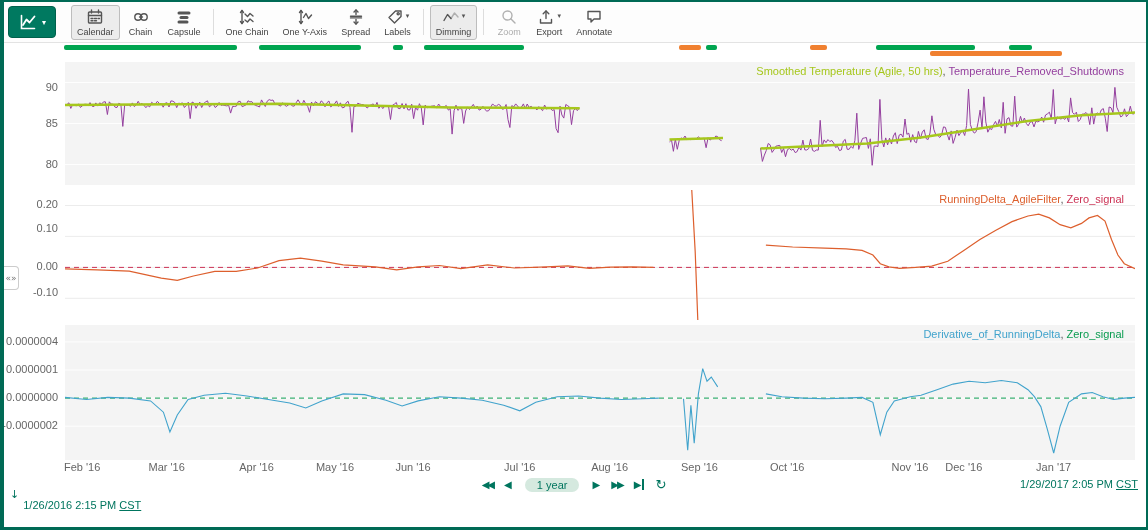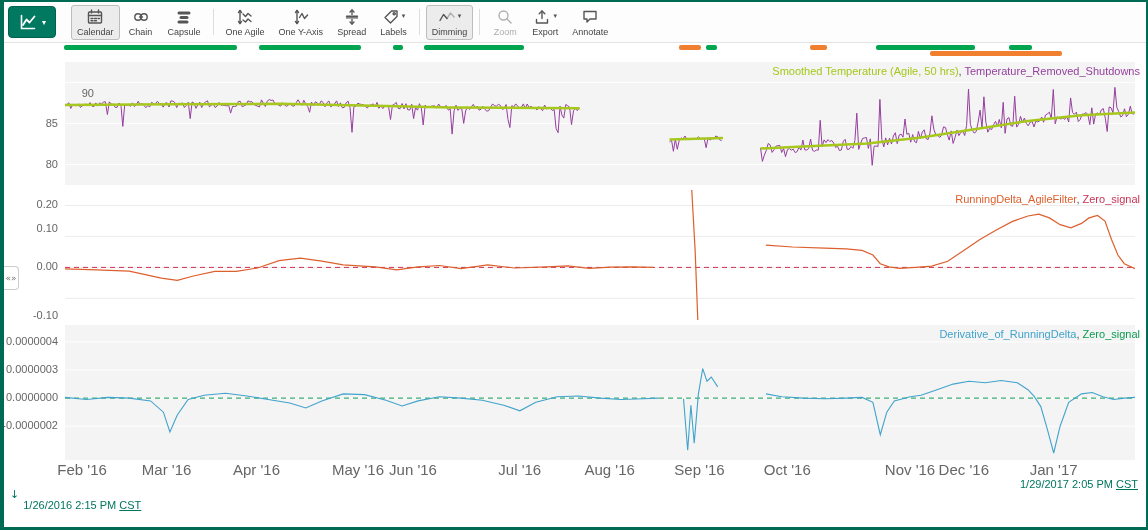--- a/index.html
+++ b/index.html
@@ -39,22 +39,22 @@
   
   #chart-area{position:absolute;left:0;top:0;width:100%;height:100%;z-index:1;}
   .lane-bg{position:absolute;left:65px;width:1070px;}
   #lane-bg-0{top:62px;height:123px;background:#f4f4f4;}
   #lane-bg-1{top:190px;height:130px;background:#ffffff;}
   #lane-bg-2{top:325px;height:135px;background:#f4f4f4;}
   .lane-svg{position:absolute;}
   .grid-gray{stroke:rgba(255,255,255,.9);stroke-width:1;}
   .grid-white{stroke:#ececec;stroke-width:1;}
   .ytick{position:absolute;left:0;width:58px;text-align:right;font-size:11px;color:#666;}
-  .xtick{position:absolute;top:461px;width:60px;text-align:center;font-size:15px;color:#666;}
-  .legend{position:absolute;right:8px;font-size:11px;text-align:right;white-space:nowrap;}
+  .xtick{position:absolute;top:461px;width:60px;text-align:center;font-size:11px;color:#666;}
+  .legend{position:absolute;right:24px;font-size:11px;text-align:right;white-space:nowrap;}
   .legend-sep{color:#555;}
   .legend span{cursor:pointer;}
 
   
   .footer{position:absolute;left:0;right:0;top:477px;height:19px;z-index:5;font-size:11px;color:#00755e;}
   .f-left{position:absolute;left:10px;top:1px;display:flex;align-items:center;gap:4px;}
   .f-right{position:absolute;right:10px;top:1px;}
   .f-center{position:absolute;left:0;right:0;top:0;text-align:center;}
   .f-center > *{vertical-align:middle;}
   .f-ico{font-family:"DejaVu Sans",sans-serif;font-size:11px;color:#00755e;cursor:pointer;}
@@ -132,21 +132,21 @@
     <button class="tb-btn">
       <span class="tb-iconrow">
           <svg class="tb-ico" width="18" height="18" viewBox="0 0 18 18">
         <line x1="4" y1="2.5" x2="4" y2="15.5"></line>
             <path d="M2.5 4.5 L4 2.5 L5.5 4.5"></path>
             <path d="M2.5 13.5 L4 15.5 L5.5 13.5"></path>
         <polyline points="7,6 9.5,8.5 12,5.5 15,8"></polyline>
             <polyline points="7,12 9.5,14 12,11 15,13.5"></polyline>
       </svg>
         </span>
-      <span class="tb-label">One Agile</span>
+      <span class="tb-label">One Chain</span>
     </button>
 
     <button class="tb-btn">
       <span class="tb-iconrow">
           <svg class="tb-ico" width="18" height="18" viewBox="0 0 18 18">
         <line x1="5" y1="2.5" x2="5" y2="15.5"></line>
             <path d="M3.5 4.5 L5 2.5 L6.5 4.5"></path>
             <path d="M3.5 13.5 L5 15.5 L6.5 13.5"></path>
         <polyline points="7.5,9.5 10,5.5 12.5,10.5 15.5,7"></polyline>
       </svg>
@@ -236,84 +236,93 @@
       <div class="capsule orange" style="left: 810px; width: 17px; top: 2px;"></div>
       <div class="capsule green" style="left: 876px; width: 99px; top: 2px;"></div>
       <div class="capsule green" style="left: 1009px; width: 23px; top: 2px;"></div>
       <div class="capsule orange" style="left: 930px; width: 132px; top: 8px;"></div>
     </div>
 
   <div id="chart-area">
     <div class="lane-bg" id="lane-bg-0"></div>
     <div class="lane-bg" id="lane-bg-1"></div>
     <div class="lane-bg" id="lane-bg-2"></div>
-  <div class="ytick" style="top: 87px; margin-left: 36px;">90</div>
+  <div class="ytick" style="top: 81px;">90</div>
       <div class="ytick" style="top: 116.5px;">85</div>
       <div class="ytick" style="top: 157.5px;">80</div>
       <svg width="1070" height="123" class="lane-svg" style="left: 65px; top: 62px;">
         <line x1="0" x2="1070" y1="20.5" y2="20.5" class="grid-gray"></line>
         <line x1="0" x2="1070" y1="61.5" y2="61.5" class="grid-gray"></line>
         <line x1="0" x2="1070" y1="102.5" y2="102.5" class="grid-gray"></line>
         <path d="M0.0 43.4 L1.9 42.6 L3.9 40.8 L5.8 46.4 L7.7 42.5 L9.6 43.4 L11.6 43.8 L13.5 41.8 L15.4 45.4 L17.3 43.8 L19.3 42.4 L21.2 42.2 L23.1 43.5 L25.0 40.6 L27.0 44.1 L28.9 44.6 L30.8 40.9 L32.7 44.1 L34.7 40.8 L36.6 42.1 L38.5 39.9 L40.4 39.8 L42.4 52.5 L44.3 39.8 L46.2 42.1 L48.2 42.2 L50.1 45.2 L52.0 45.5 L53.9 41.1 L55.9 42.6 L57.8 64.4 L59.7 42.5 L61.6 43.4 L63.6 43.0 L65.5 44.3 L67.4 40.9 L69.3 44.6 L71.3 42.8 L73.2 39.3 L75.1 42.6 L77.0 41.3 L79.0 43.4 L80.9 45.7 L82.8 43.5 L84.7 44.9 L86.7 40.3 L88.6 42.0 L90.5 41.7 L92.4 39.3 L94.4 41.5 L96.3 41.7 L98.2 45.2 L100.2 41.2 L102.1 40.8 L104.0 45.0 L105.9 38.9 L107.9 39.2 L109.8 40.5 L111.7 45.6 L113.6 41.2 L115.6 41.5 L117.5 40.9 L119.4 45.5 L121.3 43.4 L123.3 40.2 L125.2 56.6 L127.1 40.0 L129.0 41.1 L131.0 46.3 L132.9 42.6 L134.8 40.2 L136.7 45.5 L138.7 41.6 L140.6 39.9 L142.5 38.8 L144.4 44.8 L146.4 43.1 L148.3 42.0 L150.2 45.5 L152.2 43.9 L154.1 40.5 L156.0 43.3 L157.9 43.0 L159.9 43.5 L161.8 43.9 L163.7 43.3 L165.6 51.1 L167.6 44.4 L169.5 44.5 L171.4 44.1 L173.3 39.4 L175.3 39.4 L177.2 44.7 L179.1 43.8 L181.0 42.8 L183.0 38.8 L184.9 39.9 L186.8 39.6 L188.7 42.3 L190.7 43.5 L192.6 44.1 L194.5 45.0 L196.5 37.9 L198.4 41.2 L200.3 44.5 L202.2 39.2 L204.2 37.6 L206.1 38.4 L208.0 38.0 L209.9 41.9 L211.9 41.5 L213.8 43.3 L215.7 44.1 L217.6 40.7 L219.6 43.1 L221.5 44.3 L223.4 42.9 L225.3 41.7 L227.3 44.0 L229.2 44.1 L231.1 40.8 L233.0 37.8 L235.0 41.0 L236.9 43.3 L238.8 38.3 L240.7 41.8 L242.7 44.4 L244.6 50.3 L246.5 40.0 L248.5 43.9 L250.4 39.7 L252.3 41.1 L254.2 42.8 L256.2 38.9 L258.1 40.5 L260.0 44.8 L261.9 40.8 L263.9 39.0 L265.8 44.9 L267.7 43.1 L269.6 41.8 L271.6 38.9 L273.5 44.4 L275.4 40.8 L277.3 45.8 L279.3 45.3 L281.2 40.7 L283.1 39.3 L285.0 45.4 L287.0 70.3 L288.9 44.6 L290.8 44.3 L292.8 41.2 L294.7 42.0 L296.6 42.5 L298.5 42.6 L300.5 44.6 L302.4 46.0 L304.3 43.5 L306.2 42.9 L308.2 41.9 L310.1 44.7 L312.0 40.4 L313.9 46.3 L315.9 43.7 L317.8 46.6 L319.7 44.2 L321.6 44.1 L323.6 44.7 L325.5 57.5 L327.4 43.3 L329.3 42.2 L331.3 40.5 L333.2 46.4 L335.1 46.7 L337.1 41.5 L339.0 46.9 L340.9 41.7 L342.8 47.8 L344.8 48.0 L346.7 42.2 L348.6 56.6 L350.5 45.5 L352.5 48.2 L354.4 41.7 L356.3 45.9 L358.2 62.9 L360.2 43.1 L362.1 45.8 L364.0 45.3 L365.9 44.3 L367.9 44.0 L369.8 43.8 L371.7 46.1 L373.6 42.0 L375.6 44.6 L377.5 44.6 L379.4 44.7 L381.3 43.5 L383.3 48.1 L385.2 46.6 L387.1 72.1 L389.1 48.6 L391.0 43.2 L392.9 48.4 L394.8 46.5 L396.8 46.9 L398.7 61.4 L400.6 49.0 L402.5 44.9 L404.5 47.5 L406.4 44.7 L408.3 42.4 L410.2 46.1 L412.2 44.1 L414.1 48.1 L416.0 47.3 L417.9 44.3 L419.9 47.4 L421.8 49.1 L423.7 48.7 L425.6 45.3 L427.6 41.9 L429.5 43.8 L431.4 44.1 L433.4 42.4 L435.3 43.3 L437.2 47.2 L439.1 46.8 L441.1 42.5 L443.0 57.6 L444.9 65.5 L446.8 43.6 L448.8 44.9 L450.7 41.9 L452.6 44.0 L454.5 46.4 L456.5 45.1 L458.4 41.9 L460.3 46.9 L462.2 42.0 L464.2 45.5 L466.1 44.3 L468.0 46.0 L469.9 45.6 L471.9 48.0 L473.8 44.6 L475.7 46.8 L477.6 48.7 L479.6 43.0 L481.5 47.1 L483.4 46.0 L485.4 46.2 L487.3 48.5 L489.2 47.6 L491.1 66.6 L493.1 70.7 L495.0 44.2 L496.9 53.0 L498.8 56.1 L500.8 42.5 L502.7 43.7 L504.6 45.1 L506.5 62.6 L508.5 48.7 L510.4 46.5 L512.3 48.6 L514.2 46.1" fill="none" stroke="#943f9e" stroke-width="1"></path>
         <path d="M604.5 79.9 L606.5 78.0 L608.4 89.3 L610.3 77.2 L612.3 87.3 L614.2 78.5 L616.1 75.9 L618.0 76.9 L620.0 74.0 L621.9 77.7 L623.8 77.0 L625.7 77.6 L627.7 76.5 L629.6 77.0 L631.5 76.5 L633.4 74.9 L635.4 76.8 L637.3 76.5 L639.2 76.3 L641.1 85.7 L643.1 75.7 L645.0 78.1 L646.9 76.6 L648.8 76.7 L650.8 74.0 L652.7 74.7 L654.6 77.7 L656.6 78.7" fill="none" stroke="#943f9e" stroke-width="1"></path>
         <path d="M695.5 86.0 L697.4 99.4 L699.4 93.1 L701.3 88.4 L703.2 81.5 L705.1 82.8 L707.1 90.4 L709.0 87.7 L710.9 84.2 L712.8 83.7 L714.8 83.4 L716.7 90.5 L718.6 86.4 L720.5 94.7 L722.5 87.6 L724.4 86.5 L726.3 88.2 L728.2 87.1 L730.2 90.6 L732.1 89.6 L734.0 85.1 L735.9 88.1 L737.9 78.1 L739.8 87.9 L741.7 88.0 L743.7 86.6 L745.6 77.0 L747.5 88.3 L749.4 89.4 L751.4 88.0 L753.3 88.1 L755.2 58.3 L757.1 84.5 L759.1 77.9 L761.0 80.6 L762.9 77.6 L764.8 79.5 L766.8 78.5 L768.7 81.1 L770.6 85.5 L772.5 84.2 L774.5 88.6 L776.4 87.9 L778.3 79.1 L780.2 77.4 L782.2 87.3 L784.1 87.3 L786.0 84.4 L787.9 86.3 L789.9 78.4 L791.8 51.2 L793.7 87.4 L795.7 81.1 L797.6 76.4 L799.5 75.9 L801.4 75.5 L803.4 86.4 L805.3 76.8 L807.2 103.3 L809.1 84.2 L811.1 84.0 L813.0 84.5 L814.9 37.4 L816.8 77.4 L818.8 84.9 L820.7 75.9 L822.6 82.9 L824.5 76.2 L826.5 82.0 L828.4 74.0 L830.3 70.7 L832.2 81.6 L834.2 73.1 L836.1 72.1 L838.0 75.2 L840.0 57.0 L841.9 72.3 L843.8 71.2 L845.7 80.2 L847.7 72.6 L849.6 79.6 L851.5 80.7 L853.4 69.4 L855.4 76.6 L857.3 70.1 L859.2 67.8 L861.1 76.6 L863.1 77.5 L865.0 71.0 L866.9 53.8 L868.8 67.3 L870.8 72.8 L872.7 72.9 L874.6 75.5 L876.5 73.4 L878.5 64.9 L880.4 65.4 L882.3 72.4 L884.2 78.1 L886.2 68.9 L888.1 81.4 L890.0 75.6 L892.0 68.1 L893.9 73.6 L895.8 70.4 L897.7 68.8 L899.7 73.5 L901.6 63.5 L903.5 27.0 L905.4 62.5 L907.4 68.5 L909.3 71.1 L911.2 69.6 L913.1 60.3 L915.1 48.1 L917.0 66.3 L918.9 34.8 L920.8 59.9 L922.8 70.2 L924.7 66.3 L926.6 67.6 L928.5 62.8 L930.5 59.4 L932.4 64.3 L934.3 57.5 L936.3 65.9 L938.2 40.3 L940.1 71.3 L942.0 56.9 L944.0 55.6 L945.9 63.8 L947.8 64.2 L949.7 34.2 L951.7 65.1 L953.6 62.2 L955.5 54.3 L957.4 60.7 L959.4 56.0 L961.3 61.4 L963.2 63.8 L965.1 60.2 L967.1 59.5 L969.0 64.9 L970.9 59.1 L972.8 59.9 L974.8 58.9 L976.7 55.0 L978.6 60.2 L980.5 53.0 L982.5 51.8 L984.4 50.2 L986.3 56.6 L988.3 27.5 L990.2 61.8 L992.1 54.8 L994.0 56.4 L996.0 57.0 L997.9 55.8 L999.8 57.4 L1001.7 54.5 L1003.7 60.0 L1005.6 35.9 L1007.5 50.4 L1009.4 52.3 L1011.4 50.2 L1013.3 59.5 L1015.2 57.6 L1017.1 52.1 L1019.1 52.1 L1021.0 50.5 L1022.9 52.7 L1024.8 62.6 L1026.8 45.8 L1028.7 62.1 L1030.6 51.9 L1032.6 51.0 L1034.5 52.4 L1036.4 47.8 L1038.3 46.6 L1040.3 56.2 L1042.2 69.5 L1044.1 45.0 L1046.0 45.7 L1048.0 50.7 L1049.9 25.4 L1051.8 45.3 L1053.7 49.5 L1055.7 54.9 L1057.6 53.7 L1059.5 46.8 L1061.4 54.7 L1063.4 52.3 L1065.3 44.2 L1067.2 51.8 L1069.1 51.9" fill="none" stroke="#943f9e" stroke-width="1"></path>
         <path d="M0.0 43.0 L107.0 42.2 L214.0 41.8 L321.0 43.9 L385.2 45.5 L514.7 46.3" fill="none" stroke="#a6c71c" stroke-width="2.5"></path>
         <path d="M604.5 77.5 L658.0 75.9" fill="none" stroke="#a6c71c" stroke-width="2.5"></path>
         <path d="M695.5 86.5 L749.0 84.0 L802.5 81.6 L856.0 75.4 L909.5 67.2 L963.0 59.0 L1016.5 53.3 L1070.0 50.4" fill="none" stroke="#a6c71c" stroke-width="2.5"></path>
       </svg>
       <div class="legend" style="top: 65px;"><span style="color: rgb(166, 199, 28);">Smoothed Temperature (Agile, 50 hrs)</span><span class="legend-sep">, </span><span style="color: rgb(148, 63, 158);">Temperature_Removed_Shutdowns</span></div>
       <div class="ytick" style="top: 198.476px;">0.20</div>
       <div class="ytick" style="top: 222px;">0.10</div>
       <div class="ytick" style="top: 260.381px;">0.00</div>
-      <div class="ytick" style="top: 309px;">-0.10</div>
+      <div class="ytick" style="top: 286px;">-0.10</div>
       <svg width="1070" height="130" class="lane-svg" style="left: 65px; top: 190px;">
         <line x1="0" x2="1070" y1="15.5" y2="15.5" class="grid-white"></line>
         <line x1="0" x2="1070" y1="46.4" y2="46.4" class="grid-white"></line>
         <line x1="0" x2="1070" y1="77.4" y2="77.4" class="grid-white"></line>
         <line x1="0" x2="1070" y1="108.3" y2="108.3" class="grid-white"></line>
         <path d="M0.0 77.4 L1070.0 77.4" fill="none" stroke="#cc3355" stroke-width="1" stroke-dasharray="5 4"></path>
         <path d="M0.0 78.9 L32.1 79.9 L64.2 81.1 L96.3 88.2 L112.3 90.4 L128.4 86.0 L149.8 81.4 L171.2 81.4 L192.6 78.0 L214.0 70.6 L235.4 68.1 L256.8 71.2 L278.2 74.9 L310.3 76.8 L331.7 79.9 L353.1 76.8 L374.5 75.5 L395.9 78.6 L422.7 74.9 L449.4 78.0 L481.5 76.8 L502.9 75.8 L524.3 78.3 L545.7 77.1 L567.1 76.8 L588.5 77.4" fill="none" stroke="#dd5f2d" stroke-width="1.2"></path>
         <path d="M625.9 -15.5 L630.2 61.9 L633.4 145.5" fill="none" stroke="#dd5f2d" stroke-width="1.2"></path>
         <path d="M700.9 55.1 L727.6 57.0 L759.7 58.2 L781.1 58.8 L797.1 60.4 L807.9 65.0 L815.3 73.7 L823.9 76.8 L834.6 78.3 L850.7 77.4 L866.7 76.1 L882.8 71.2 L898.8 60.4 L914.9 49.5 L930.9 40.2 L947.0 31.6 L963.0 26.0 L973.7 24.1 L984.4 27.9 L995.1 34.7 L1005.8 37.8 L1016.5 33.4 L1024.0 27.9 L1032.5 25.4 L1040.0 31.0 L1046.5 49.5 L1052.9 65.0 L1059.3 73.7 L1070.0 78.6" fill="none" stroke="#dd5f2d" stroke-width="1.2"></path>
       </svg>
       <div class="legend" style="top: 193px;"><span style="color: rgb(221, 95, 45);">RunningDelta_AgileFilter</span><span class="legend-sep">, </span><span style="color: rgb(204, 51, 85);">Zero_signal</span></div>
       <div class="ytick" style="top: 334.875px;">0.0000004</div>
-      <div class="ytick" style="top: 363px;">0.0000003</div>
+      <div class="ytick" style="top: 363px;">0.0000001</div>
       <div class="ytick" style="top: 391.125px;">0.0000000</div>
       <div class="ytick" style="top: 419.25px;">-0.0000002</div>
       <svg width="1070" height="135" class="lane-svg" style="left: 65px; top: 325px;">
         <line x1="0" x2="1070" y1="16.9" y2="16.9" class="grid-gray"></line>
         <line x1="0" x2="1070" y1="45.0" y2="45.0" class="grid-gray"></line>
         <line x1="0" x2="1070" y1="73.1" y2="73.1" class="grid-gray"></line>
         <line x1="0" x2="1070" y1="101.2" y2="101.2" class="grid-gray"></line>
         <path d="M0.0 73.1 L1070.0 73.1" fill="none" stroke="#0a9c50" stroke-width="1" stroke-dasharray="5 4"></path>
         <path d="M0.0 72.4 L21.4 74.5 L42.8 72.4 L64.2 73.1 L85.6 75.9 L98.4 87.2 L104.9 106.9 L112.3 90.0 L123.1 74.5 L139.1 70.3 L160.5 68.2 L181.9 71.0 L203.3 74.5 L224.7 78.0 L240.8 83.0 L256.8 75.9 L278.2 68.9 L299.6 69.6 L321.0 75.2 L337.1 80.9 L353.1 75.9 L374.5 71.7 L395.9 73.1 L417.3 75.2 L438.7 80.2 L454.8 85.8 L470.8 77.3 L492.2 71.7 L513.6 71.0 L535.0 73.1 L556.4 74.5 L577.8 73.8 L593.9 73.1" fill="none" stroke="#41a3cc" stroke-width="1.1"></path>
         <path d="M618.5 73.8 L622.7 125.2 L625.9 80.2 L629.2 118.1 L633.4 68.9 L637.7 43.6 L642.0 56.2 L646.3 52.0 L652.7 61.9" fill="none" stroke="#41a3cc" stroke-width="1.1"></path>
         <path d="M700.9 68.9 L716.9 71.7 L738.3 73.1 L759.7 73.8 L781.1 73.1 L797.1 72.4 L807.9 77.3 L815.3 109.7 L821.8 87.2 L829.3 75.9 L845.3 71.7 L856.0 70.3 L872.0 64.7 L888.1 59.1 L904.1 56.2 L920.2 57.7 L936.3 55.5 L952.3 57.7 L963.0 64.7 L969.4 71.7 L975.8 81.6 L982.3 104.1 L988.7 128.0 L995.1 101.2 L1003.7 77.3 L1016.5 68.9 L1027.2 67.5 L1037.9 71.7 L1048.6 74.5 L1059.3 73.1 L1070.0 72.4" fill="none" stroke="#41a3cc" stroke-width="1.1"></path>
       </svg>
       <div class="legend" style="top: 328px;"><span style="color: rgb(65, 163, 204);">Derivative_of_RunningDelta</span><span class="legend-sep">, </span><span style="color: rgb(10, 156, 80);">Zero_signal</span></div>
       <div class="xtick" style="left: 52.12px;">Feb '16</div>
       <div class="xtick" style="left: 136.65px;">Mar '16</div>
       <div class="xtick" style="left: 226.53px;">Apr '16</div>
-      <div class="xtick" style="left: 328px;">May '16</div>
+      <div class="xtick" style="left: 305px;">May '16</div>
       <div class="xtick" style="left: 383px;">Jun '16</div>
       <div class="xtick" style="left: 489.75px;">Jul '16</div>
       <div class="xtick" style="left: 579.63px;">Aug '16</div>
       <div class="xtick" style="left: 669.51px;">Sep '16</div>
       <div class="xtick" style="left: 757.25px;">Oct '16</div>
       <div class="xtick" style="left: 880px;">Nov '16</div>
       <div class="xtick" style="left: 933.8px;">Dec '16</div>
       <div class="xtick" style="left: 1023.68px;">Jan '17</div>
     </div>
 
   <div class="footer">
     <div class="f-left">
       <span class="f-ico">↓</span>
       <span class="f-date"><span>1/26/2016 2:15 PM</span> <u>CST</u></span>
     </div>
+    <div class="f-center">
+      <span class="f-nav f-dbl">◀◀</span>
+      <span class="f-nav">◀</span>
+      <span class="f-pill">1 year</span>
+      <span class="f-nav">▶</span>
+      <span class="f-nav f-dbl">▶▶</span>
+      <span class="f-nav to-end">▶</span>
+      <span class="f-nav f-refresh">↻</span>
+    </div>
     <div class="f-right">
       <span class="f-date"><span>1/29/2017 2:05 PM</span> <u>CST</u></span>
     </div>
   </div>
 
   <div class="scrubber">
     
     
     
     

